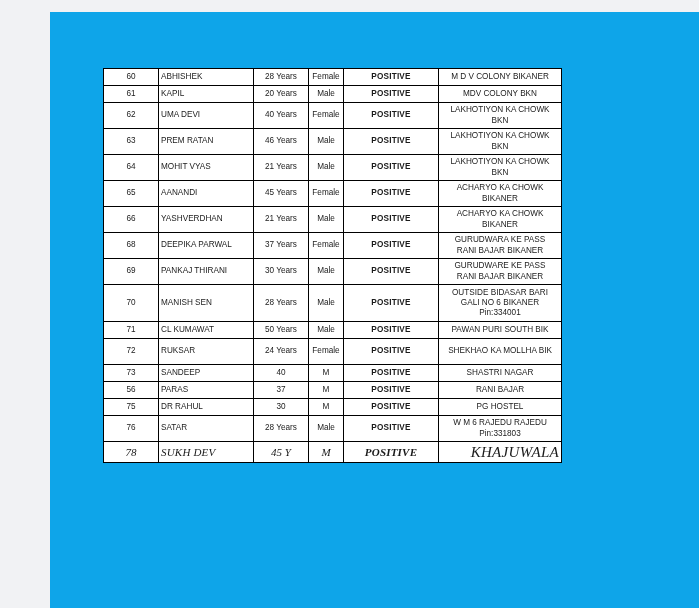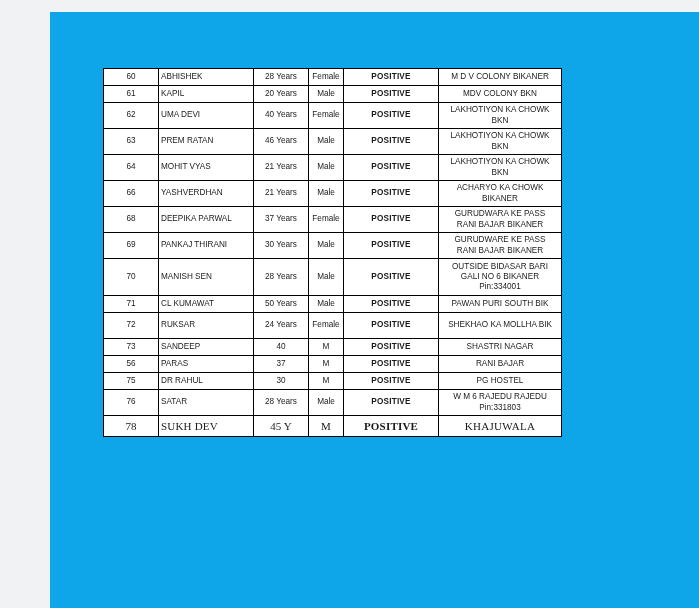--- a/index.html
+++ b/index.html
@@ -98,27 +98,27 @@
   }
 
   
   tr.serif-row td {
     font-family: "Liberation Serif", serif;
     font-size: 11px;
     line-height: 12px;
   }
   tr.serif-row td.sn { font-size: 11px; }
   tr.serif-row td.result { font-size: 11px; font-weight: bold; }
-  tr.serif-row td.addr { font-size: 11px; letter-spacing: 0.3px; }
+  tr.serif-row td.addr { font-size: 15px; letter-spacing: 0.3px; text-align: right; }
   tr.serif-row td.name { letter-spacing: 0.2px; }
 
   tr.h-single td { height: 17px; }
   tr.h-double td { height: 26px; }
   tr.h-triple td { height: 37px; }
-  tr.serif-row td { height: 21px; }
+  tr.serif-row td { height: 21px; font-style: italic; }
 
   .addr-line { display: block; }
 </style>
 </head>
 <body>
 
 <div id="screen">
   <div id="page-sheet">
     <div id="table-wrap">
       <table class="cases">
@@ -178,20 +178,31 @@
               <td class="name">MOHIT VYAS</td>
               <td class="age">21 Years</td>
               <td class="sex">Male</td>
               <td class="result">POSITIVE</td>
               <td class="addr">
                 <span class="addr-line">LAKHOTIYON KA CHOWK</span>
                 <span class="addr-line">BKN</span>
               </td>
             </tr>
             <tr class="h-double">
+              <td class="sn">65</td>
+              <td class="name">AANANDI</td>
+              <td class="age">45 Years</td>
+              <td class="sex">Female</td>
+              <td class="result">POSITIVE</td>
+              <td class="addr">
+                <span class="addr-line">ACHARYO KA CHOWK</span>
+                <span class="addr-line">BIKANER</span>
+              </td>
+            </tr>
+            <tr class="h-double">
               <td class="sn">66</td>
               <td class="name">YASHVERDHAN</td>
               <td class="age">21 Years</td>
               <td class="sex">Male</td>
               <td class="result">POSITIVE</td>
               <td class="addr">
                 <span class="addr-line">ACHARYO KA CHOWK</span>
                 <span class="addr-line">BIKANER</span>
               </td>
             </tr>

